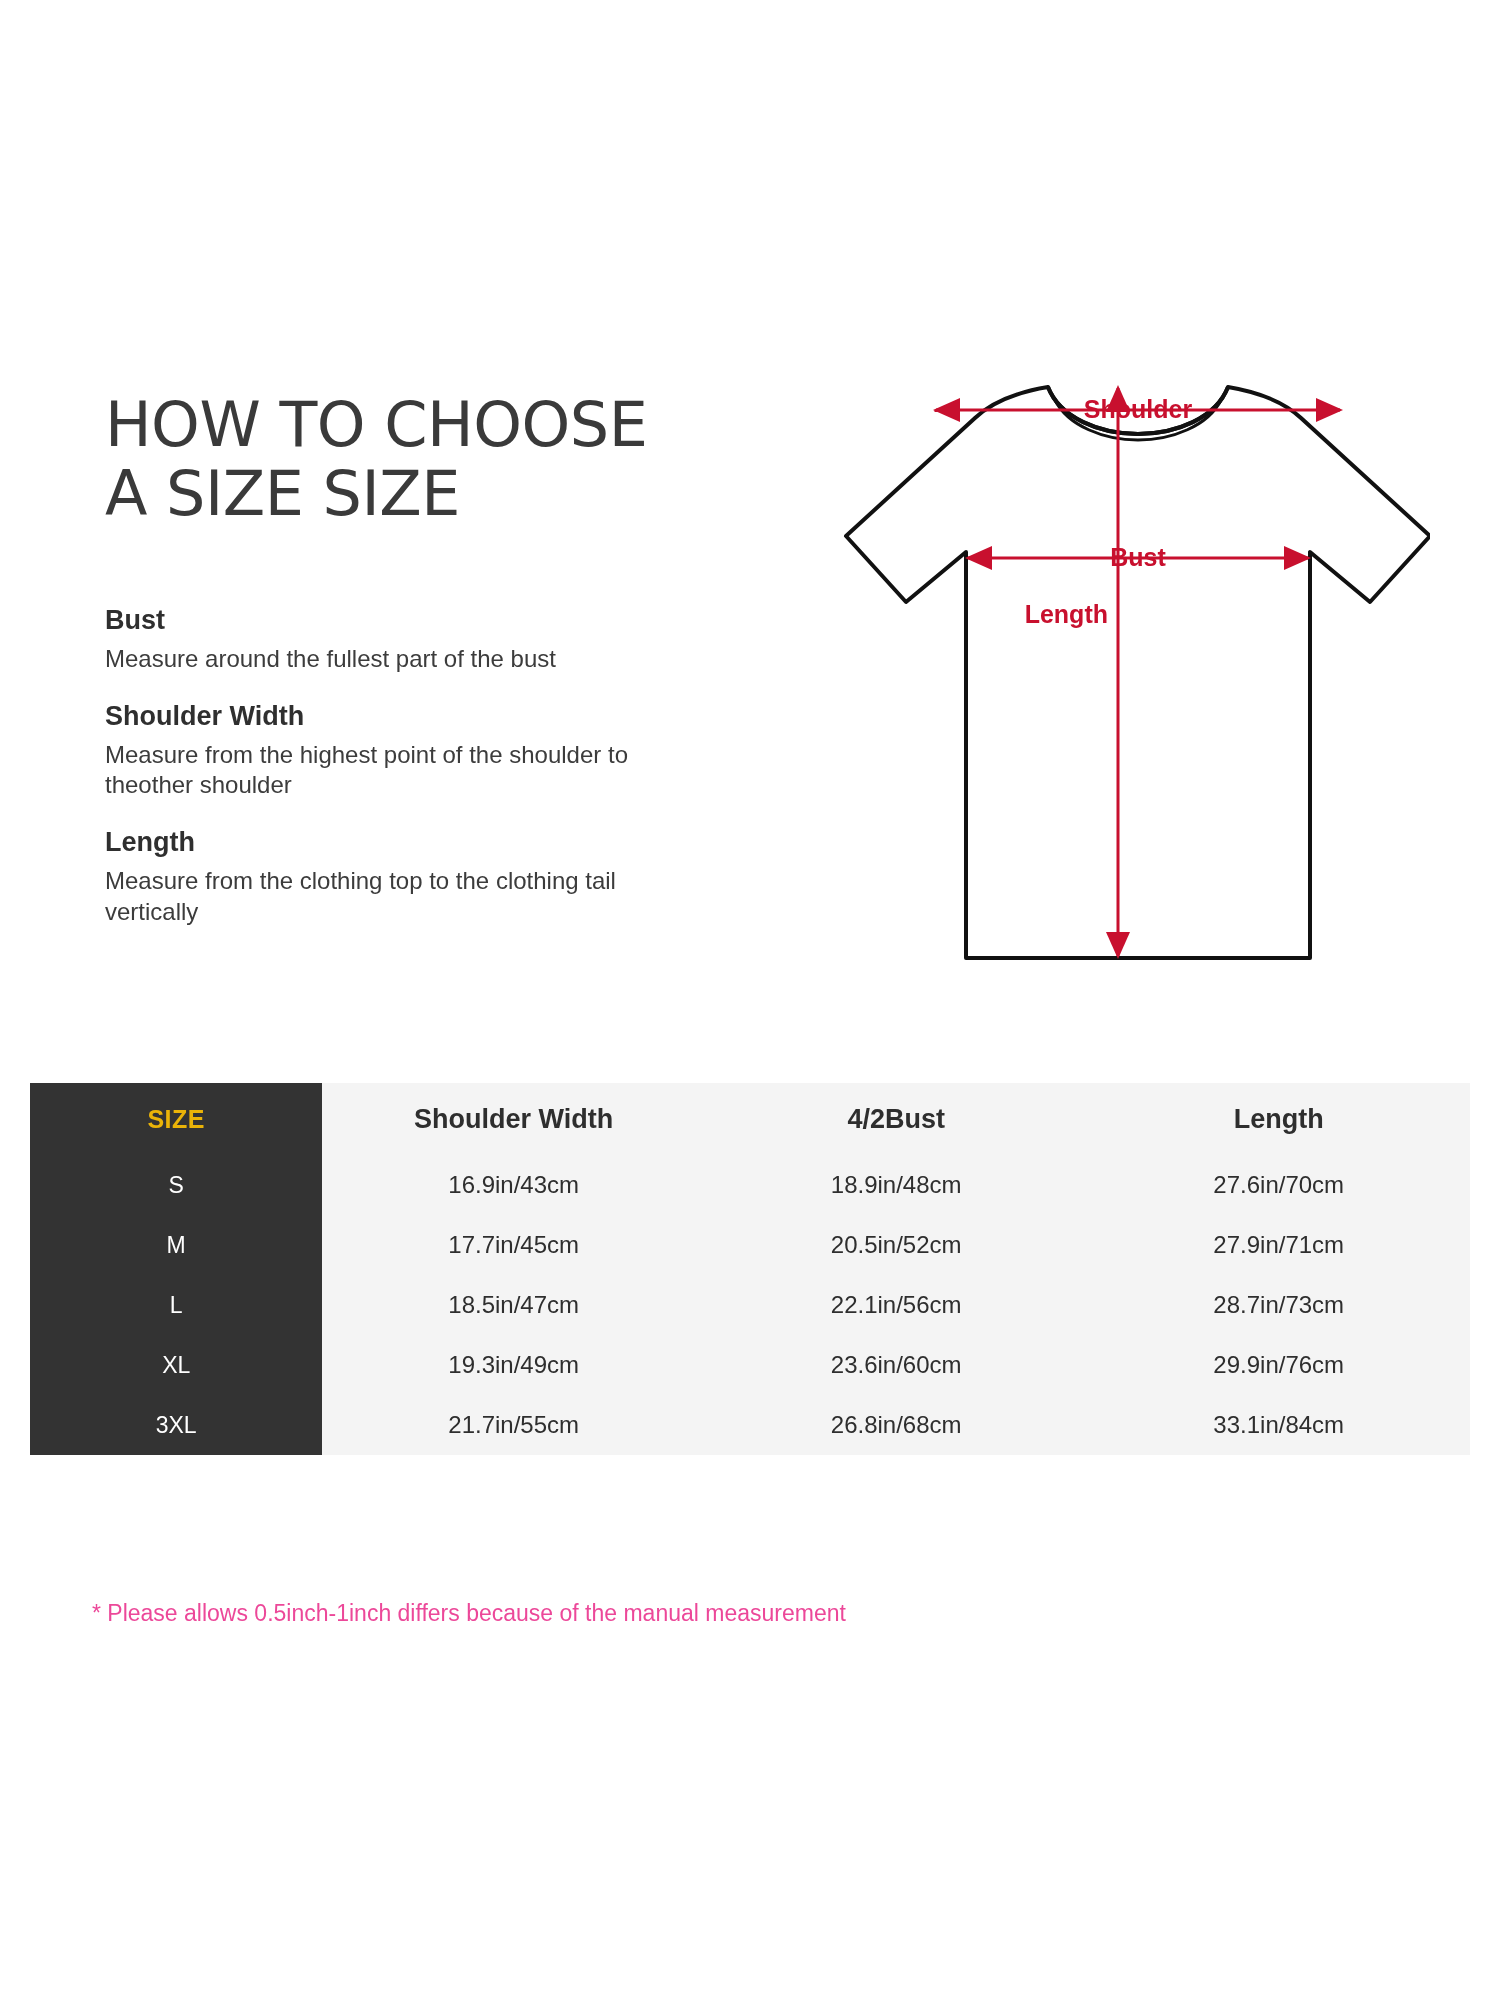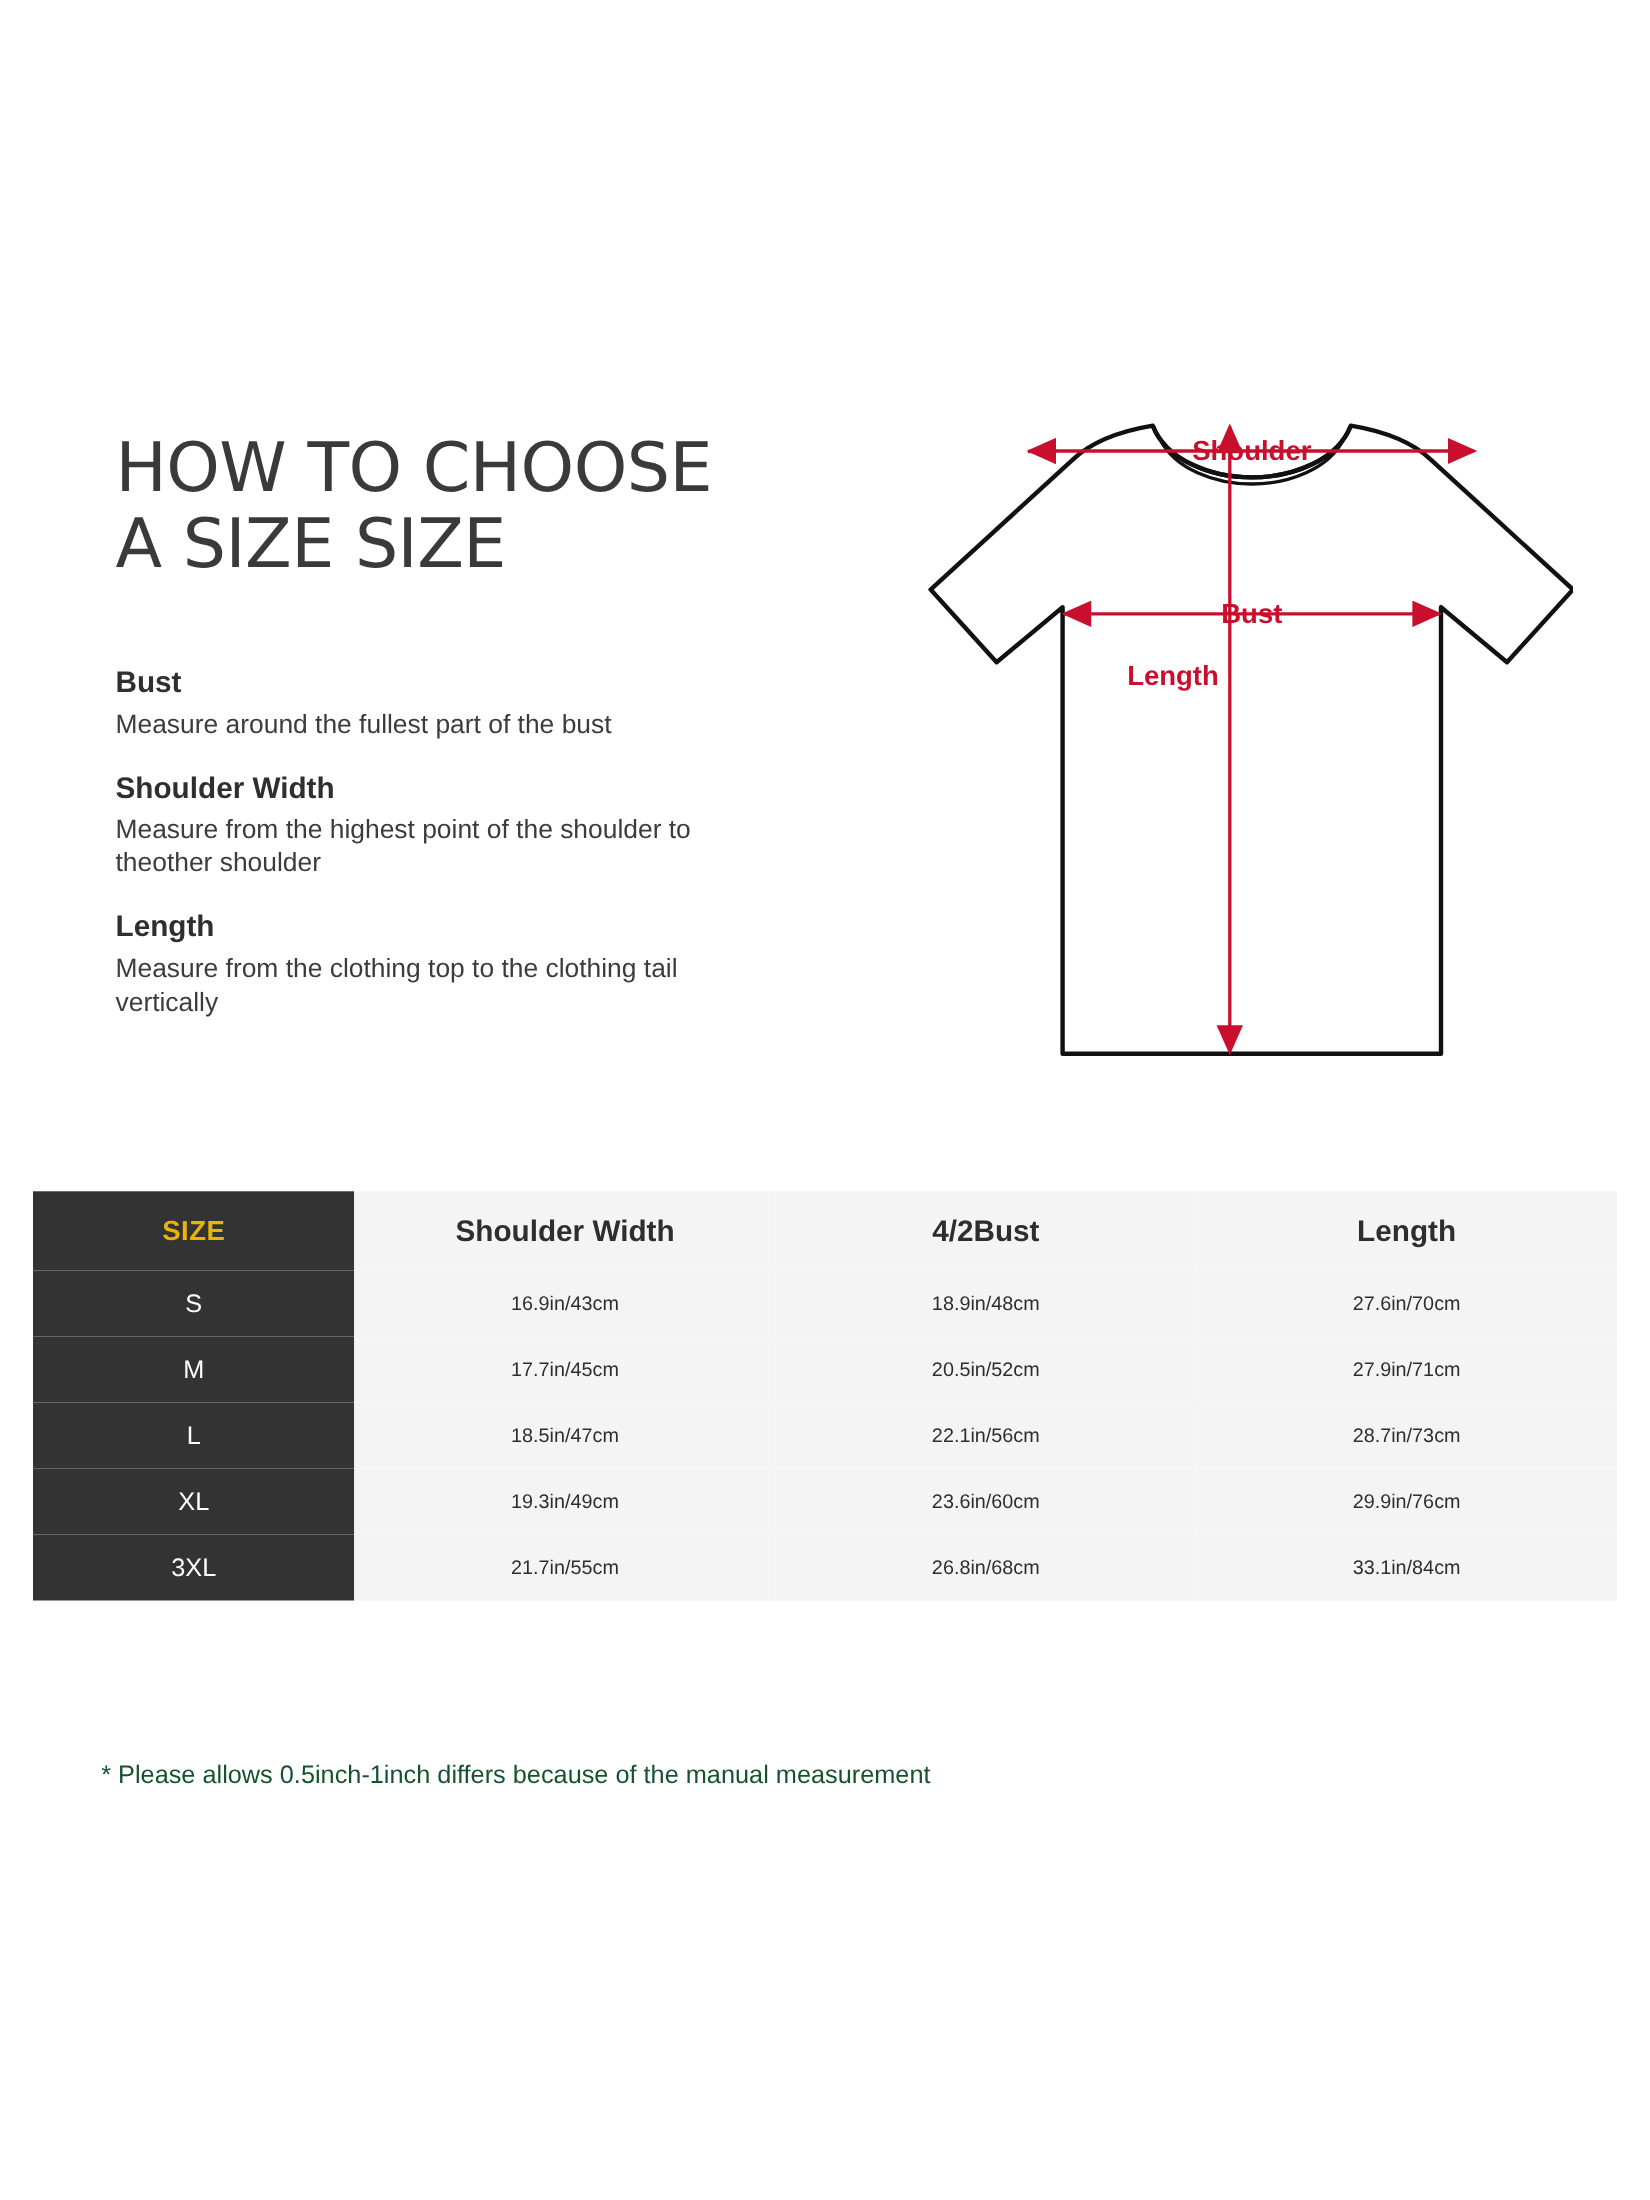--- a/index.html
+++ b/index.html
@@ -123,30 +123,30 @@
   }
   .cell-size {
     background: #333333;
     color: #ffffff;
     font-size: 23px;
     height: 60px;
   }
   .cell-val {
     background: #f4f4f4;
     color: #2e2e2e;
-    font-size: 18px;
+    font-size: 24px;
     height: 60px;
   }
 
   .note {
     position: absolute;
     left: 62px;
     top: 1600px;
     font-size: 23px;
-    color: #14532d;
+    color: #ec4899;
   }
   .lbl {
     font-family: "Liberation Sans", sans-serif;
     font-size: 25px;
     font-weight: bold;
     fill: #c8102e;
   }
 </style>
 </head>
 <body>

